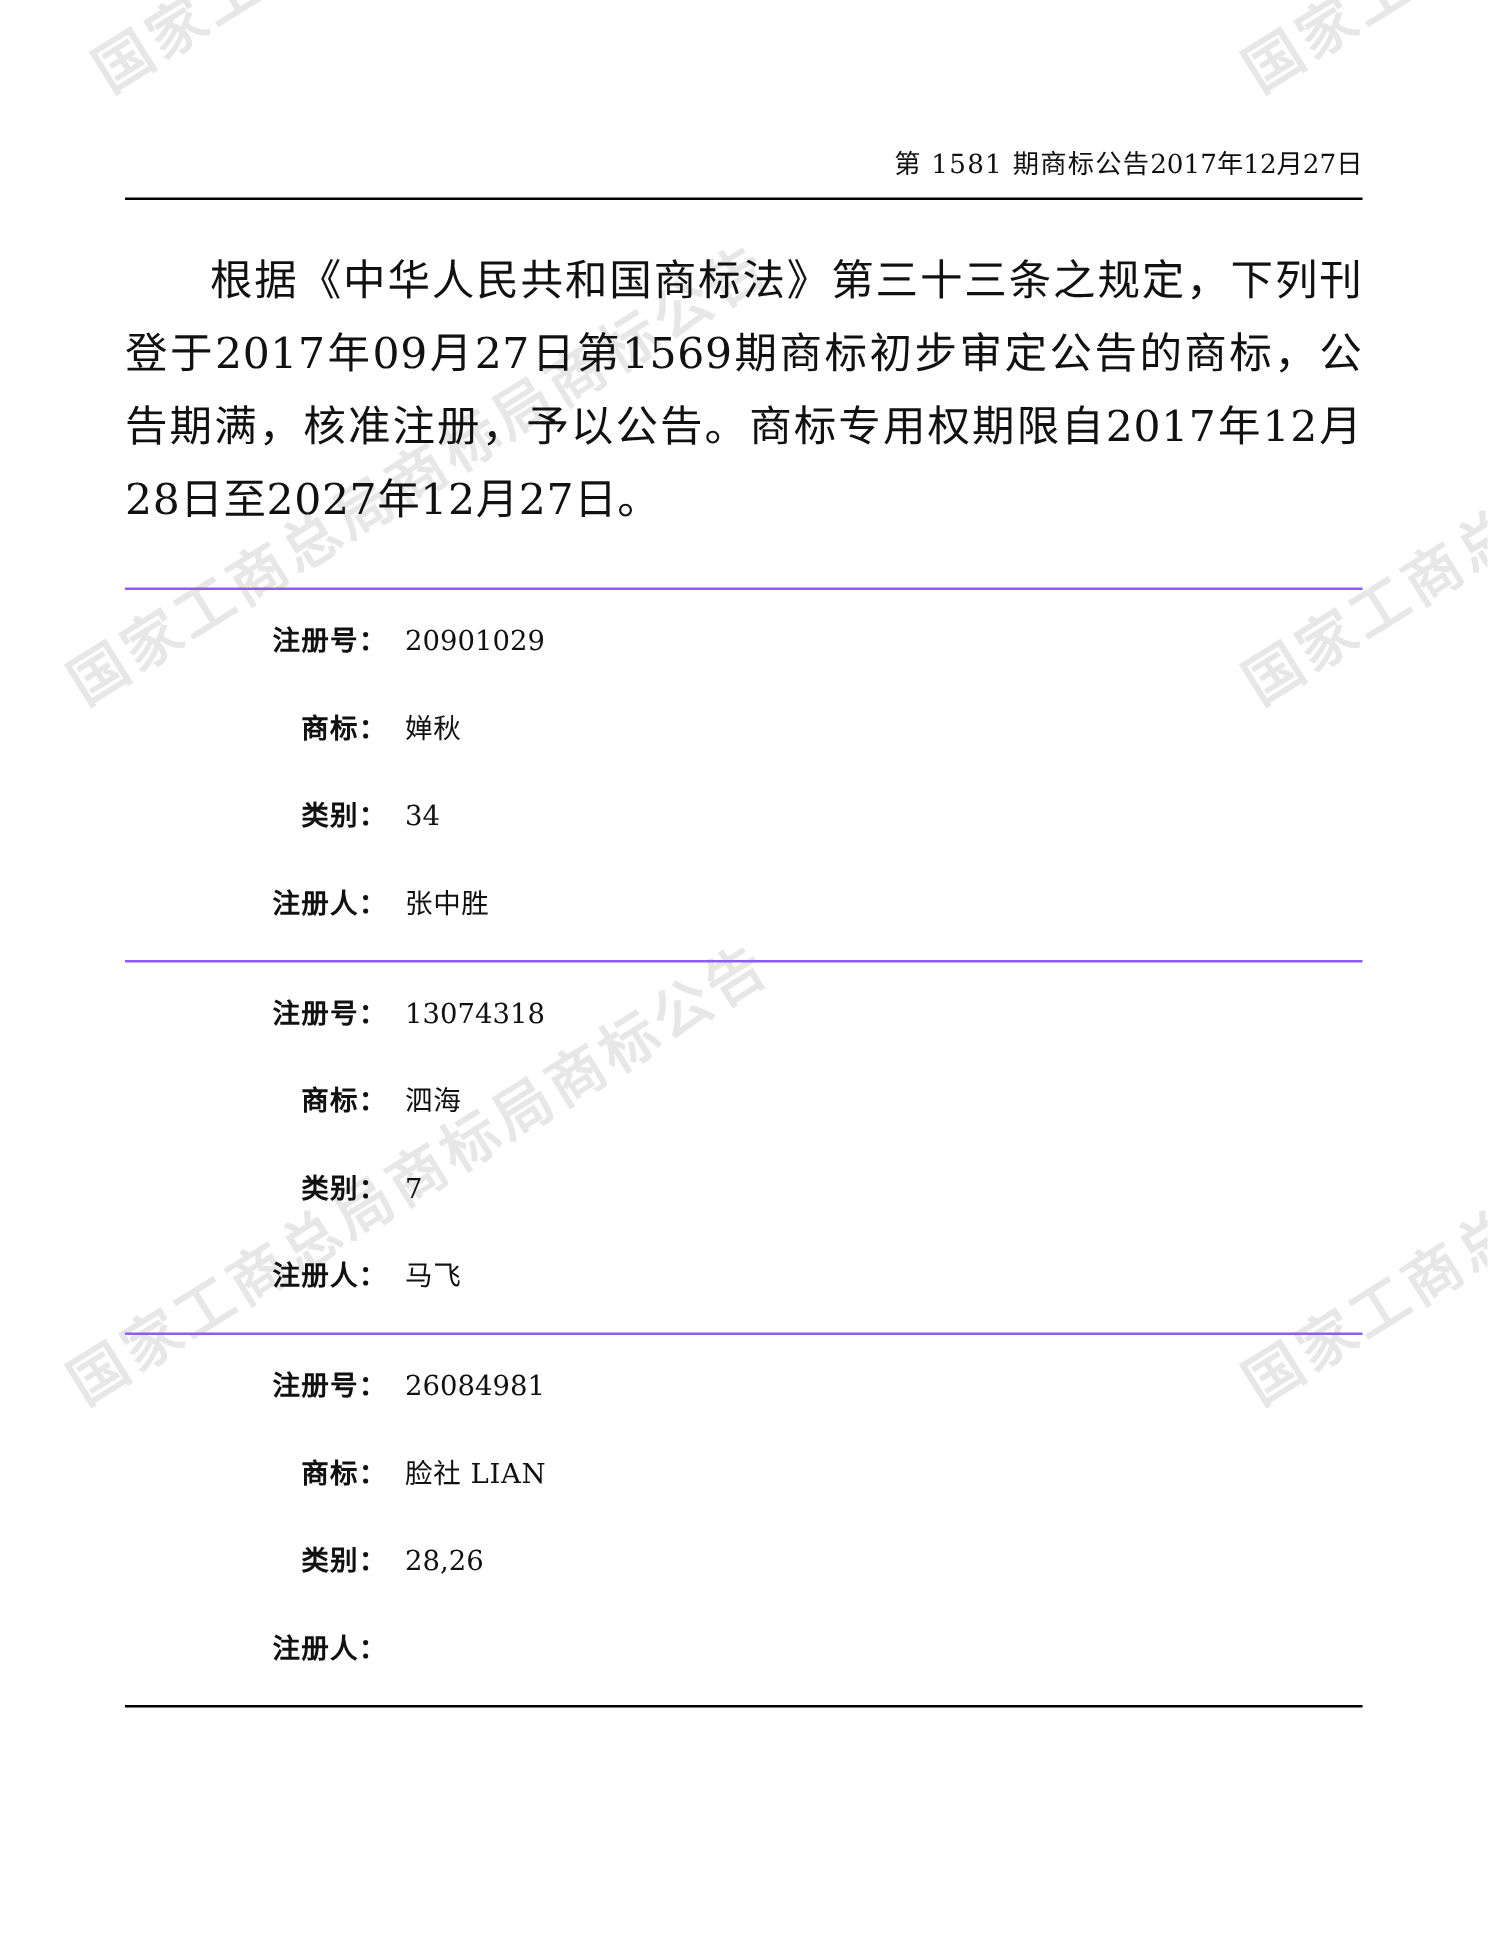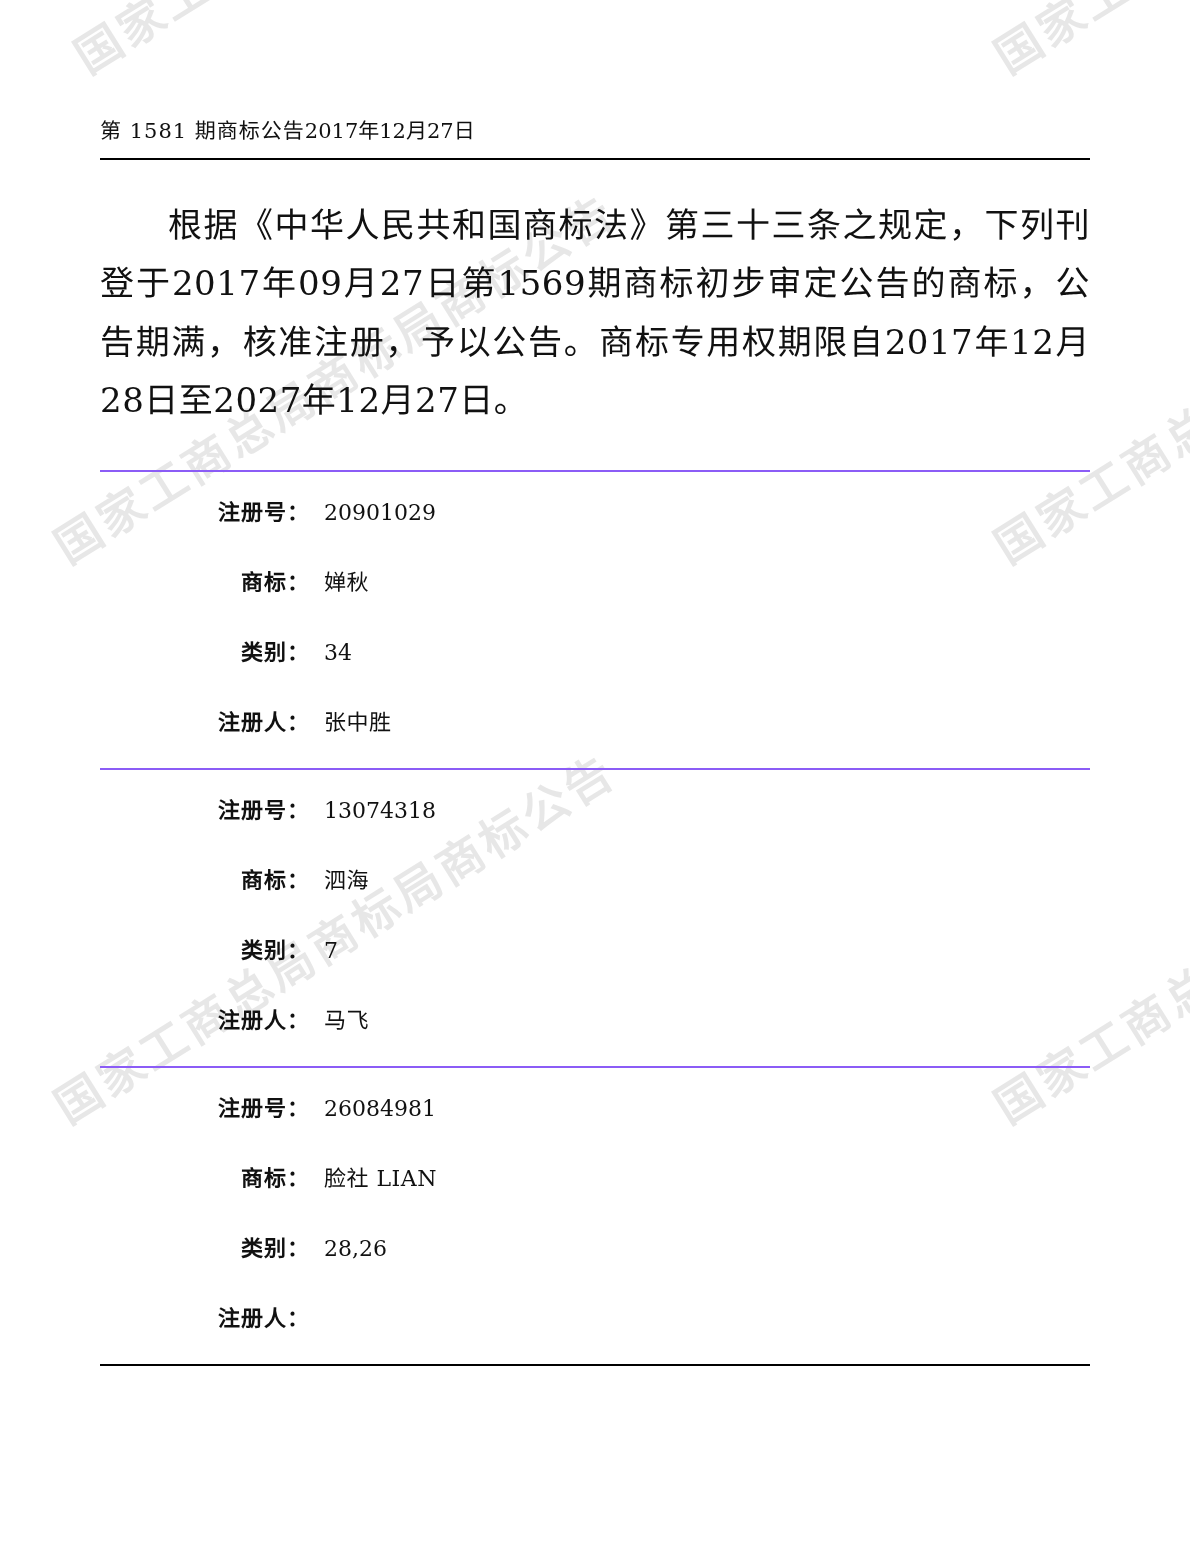--- a/index.html
+++ b/index.html
@@ -41,21 +41,21 @@
     z-index: 2;
     width: 1190px;
     height: 1564px;
     box-sizing: border-box;
     padding: 0 100px;
   }
 
   
   .header {
     display: flex;
-    justify-content: flex-start;
+    justify-content: flex-end;
     align-items: baseline;
     padding-top: 95px;
     font-size: 21px;
   }
   .header .left {
     letter-spacing: 1px;
   }
   .header .right {
     letter-spacing: 0px;
     margin-top: 19px;

